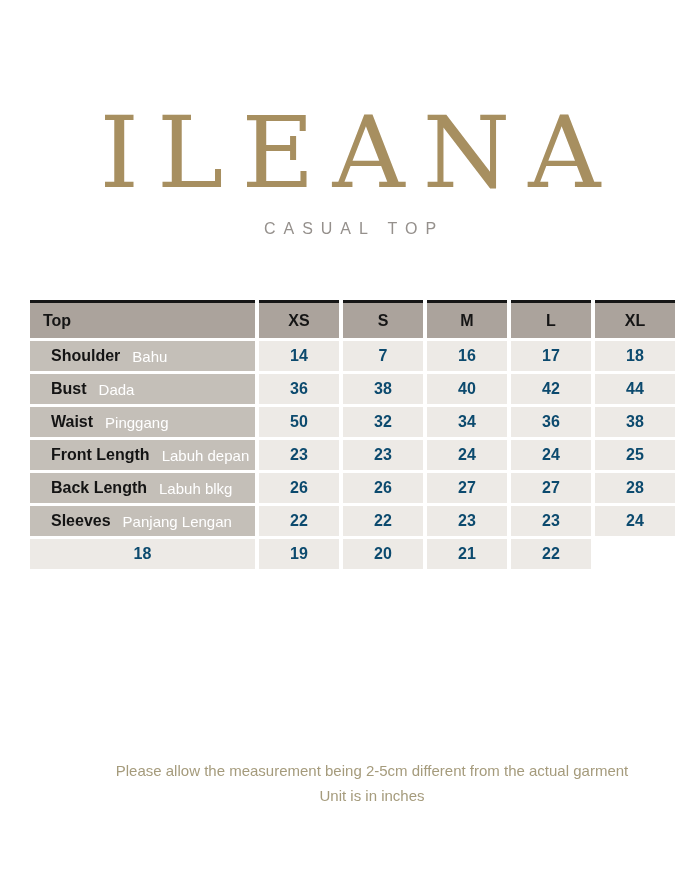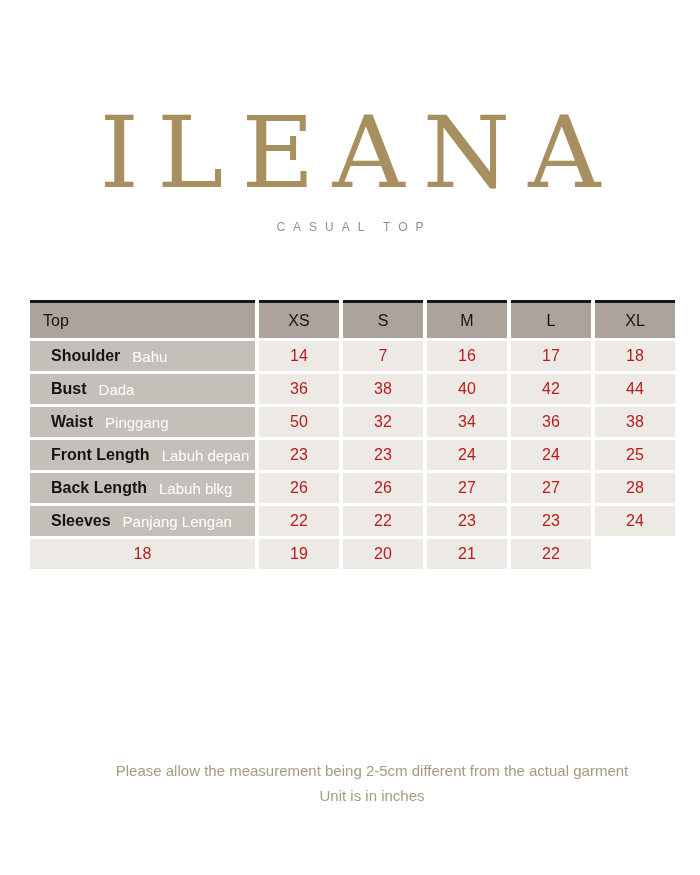--- a/index.html
+++ b/index.html
@@ -27,59 +27,60 @@
     padding-left: 18px;
     color: #a78f60;
     white-space: nowrap;
   }
   .brand-subtitle {
     position: absolute;
     top: 220px;
     left: 0;
     width: 100%;
     text-align: center;
-    font-size: 12px;
+    font-size: 16px;
     letter-spacing: 8px;
     padding-left: 8px;
     color: #95908c;
   }
   .size-table {
     position: absolute;
     left: 30px;
     top: 300px;
     width: 645px;
     display: grid;
     grid-template-columns: 225px repeat(5, 1fr);
     grid-template-rows: 38px repeat(7, 30px);
     gap: 3px 4px;
   }
   .cell { display: flex; align-items: center; }
   .head {
     background: #aba39c;
     border-top: 3px solid #161616;
     color: #151515;
-    font-weight: 400;
+    font-weight: 700;
     font-size: 16px;
   }
   .head-label { justify-content: flex-start; padding-left: 13px; }
   .head-size  { justify-content: center; }
   .row-label {
     background: #c4bfb8;
     padding-left: 21px;
     gap: 12px;
     white-space: nowrap;
     overflow: hidden;
   }
   .row-label .label-en { font-weight: 700; font-size: 16px; color: #141414; }
   .row-label .label-my { font-weight: 400; font-size: 15px; color: #ffffff; }
   .value-cell {
     background: #edeae6;
     justify-content: center;
     font-size: 16px;
-    color: #b91c1c;
+    color: #0c4a6e;
+    font-weight: bold;
   }
   .footer-note {
     position: absolute;
     top: 758px;
     left: 0;
     width: 100%;
     text-align: center;
     font-size: 15px;
     line-height: 25px;
     color: #a59b7c;

